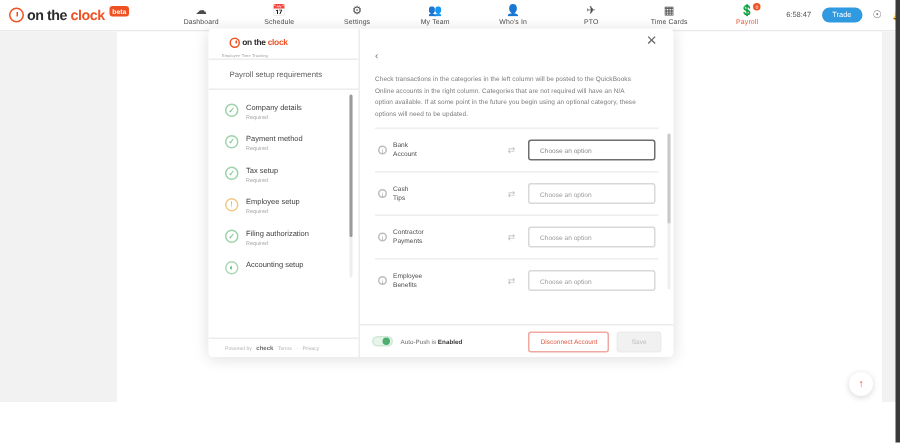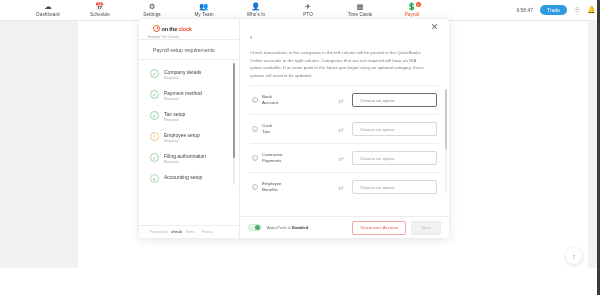--- a/index.html
+++ b/index.html
@@ -201,20 +201,25 @@
     background: #ffffff; box-shadow: 0 1px 4px rgba(0,0,0,.16);
     display: flex; align-items: center; justify-content: center;
     color: #ef5123; font-size: 7px; cursor: pointer;
   }
   .right-edge { position: absolute; left: 597px; top: 0; width: 3px; height: 295px; background: #3a3a3a; }
 </style>
 </head>
 <body>
 
 <div class="topnav">
+  <div class="brand">
+    <span class="brand-mark"></span>
+    <span class="brand-text"><span>on the </span><span class="o">clock</span></span>
+    <span class="brand-badge">beta</span>
+  </div>
 
   <div class="navitems">
     <div class="navitem">
       <span class="navicon">☁</span>
       <span class="navlabel">Dashboard</span>
     </div>
     <div class="navitem">
       <span class="navicon">📅</span>
       <span class="navlabel">Schedule</span>
     </div>

